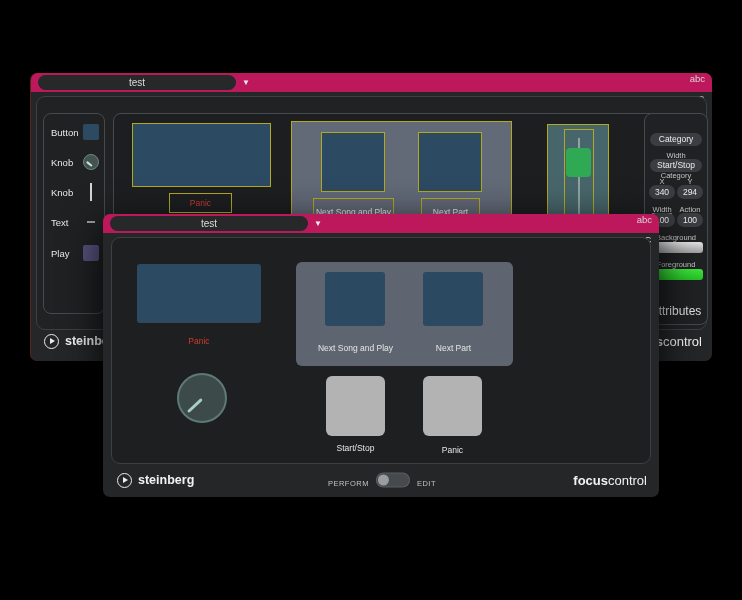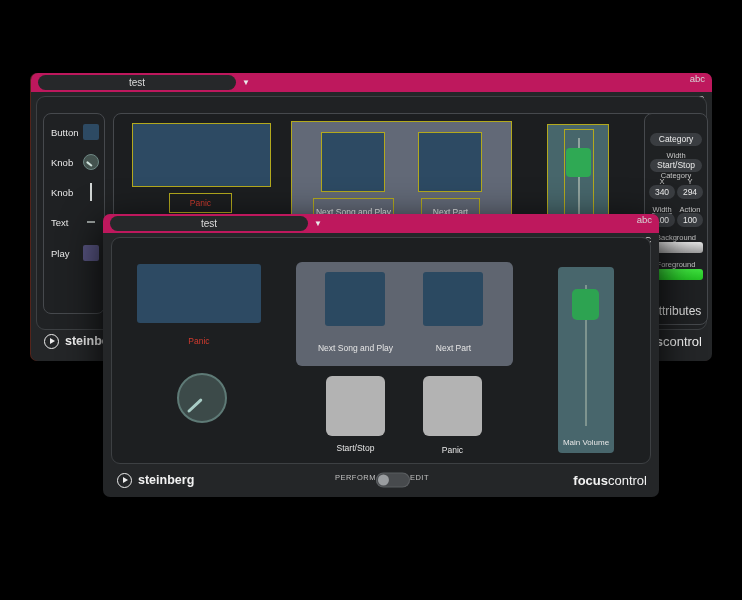--- a/index.html
+++ b/index.html
@@ -96,21 +96,21 @@
   #fw .footer { left:14px; right:12px; top:252px; height:28px; }
   .brand { display:flex; align-items:center; gap:6px; color:#f2f2f2;
            font-weight:bold; font-size:12.5px; }
   .logo-icon { width:13px; height:13px; border:1.5px solid #ededed; border-radius:50%; position:relative; }
   .logo-icon::after { content:""; position:absolute; left:4.5px; top:3px; width:0; height:0;
                       border-left:5px solid #ededed; border-top:3.5px solid transparent;
                       border-bottom:3.5px solid transparent; }
   .product { font-size:13px; color:#f2f2f2; }
   .product .bold { font-weight:bold; }
   .mode-switch { position:absolute; left:50%; top:50%; transform:translate(-50%,-50%);
-                 display:flex; align-items:flex-start; }
+                 display:flex; align-items:flex-end; gap:7px; }
   .mode-label { font-size:7.5px; letter-spacing:.5px; color:#c2c2c2; }
   .toggle { width:34px; height:15px; background:#474a4d; border-radius:8px; position:relative;
             box-shadow:inset 0 0 0 1px #5a5d60; }
   .toggle-knob { position:absolute; left:2px; top:2px; width:11px; height:11px;
                  border-radius:50%; background:#9a9da0; }
 
   
   .perf-label { position:absolute; text-align:center; color:#e6e6e6; font-size:8.5px; line-height:10px; }
   #fw-blue-rect { left:34px; top:50px; width:124px; height:59px; background:#2d4a63; border-radius:3px; }
   #fw-panic-label { left:34px; top:122px; width:124px; color:#cf3a2e; }
@@ -252,25 +252,20 @@
     <div id="fw-sq2" class="abs"></div>
     <div id="fw-frame-lbl1" class="perf-label">Next Song and Play</div>
     <div id="fw-frame-lbl2" class="perf-label">Next Part</div>
   </div>
 
   <div id="fw-startstop" class="gray-btn"></div>
   <div id="fw-startstop-label" class="perf-label">Start/Stop</div>
   <div id="fw-cyle" class="gray-btn"></div>
   <div id="fw-cyle-label" class="perf-label">Panic</div>
 
-  <div id="fw-fader" class="abs">
-    <div class="abs track"></div>
-    <div class="abs handle"></div>
-    <div id="fw-fader-label" class="perf-label">Main Volume</div>
-  </div>
 
   <div class="footer">
     <div class="brand">
       <span class="logo-icon"></span>
       <span>steinberg</span>
     </div>
     <div class="mode-switch">
       <span class="mode-label">PERFORM</span>
       <span class="toggle">
         <span class="toggle-knob"></span>

